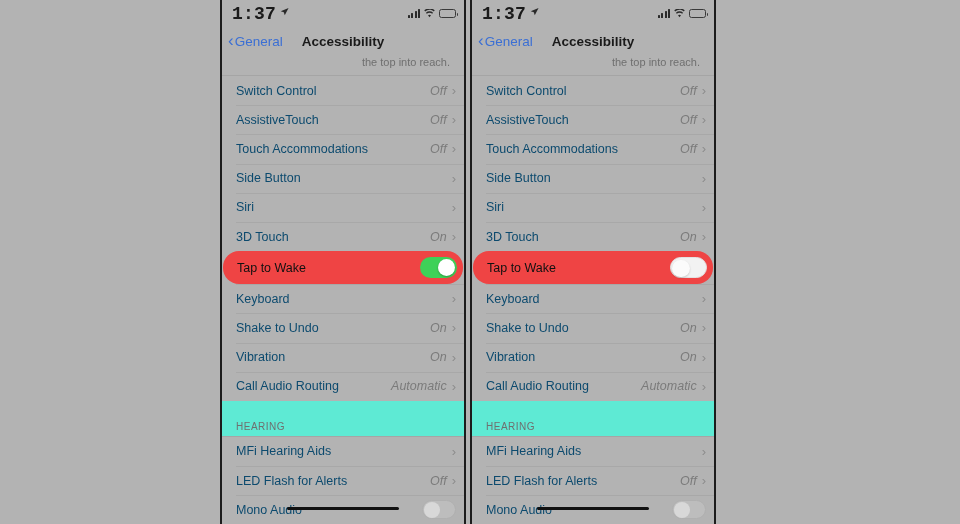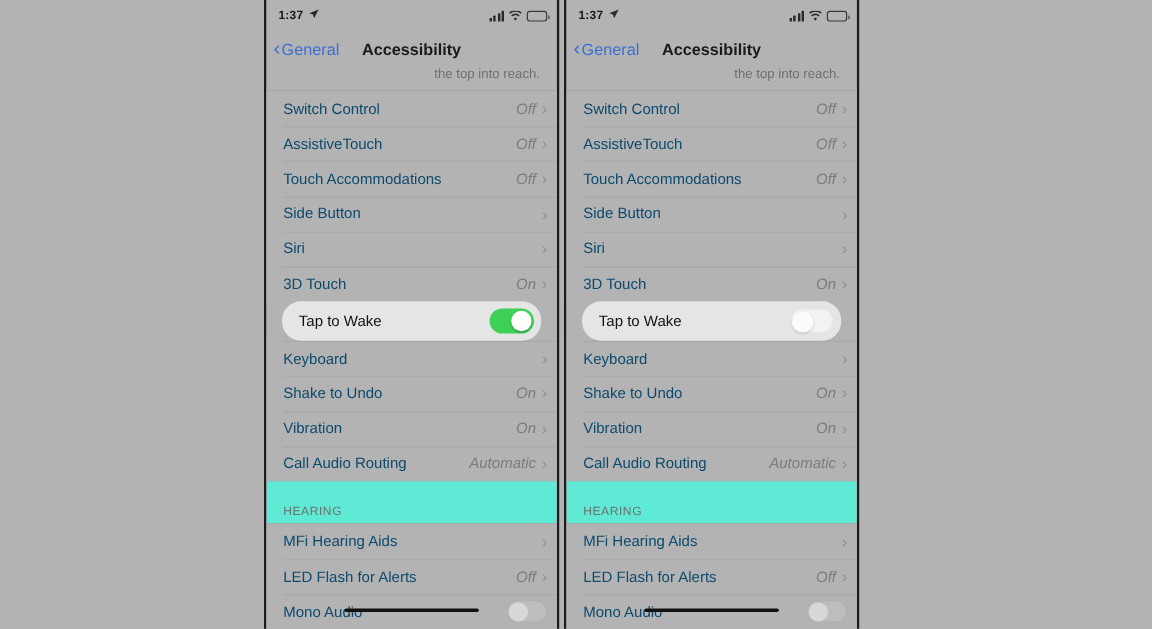--- a/index.html
+++ b/index.html
@@ -23,21 +23,21 @@
   .phone.right{border-left:2px solid #1c1c1c;border-right:2px solid #1c1c1c;}
   .gap{flex:0 0 4px;background:#b3b3b3;height:524px;}
 
   
   .statusbar{
     height:27px;display:flex;align-items:center;
     padding:0 8px 0 10px;
     color:#1a1a1a;font-size:12px;font-weight:600;
     background:#b3b3b3;
   }
-  .sb-time{letter-spacing:.2px;font-size:10px;}
+  .sb-time{letter-spacing:.2px;font-size:18px;font-family:Liberation Mono, monospace;}
   .sb-loc{margin-left:4px;font-size:10px;line-height:1;transform:translateY(-1px);}
   .sb-right{margin-left:auto;display:flex;align-items:center;gap:4px;}
   .bars{display:flex;align-items:flex-end;gap:1.5px;height:9px;}
   .bars i{display:block;width:2px;background:#2a2a2a;border-radius:.5px;}
   .bars i:nth-child(1){height:3px}
   .bars i:nth-child(2){height:5px}
   .bars i:nth-child(3){height:7px}
   .bars i:nth-child(4){height:9px}
   .wifi{width:11px;height:9px;position:relative;}
   .wifi svg{display:block}
@@ -82,22 +82,22 @@
   .row.novalue .chev{margin-left:auto;}
 
   .section-head{
     height:31px;display:flex;align-items:flex-end;
     padding:0 0 4px 14px;font-size:10px;letter-spacing:.5px;color:#6f6f6f;
     background:#5eead4;
   }
 
   
   .row.highlight{
-    background:#e5e5e5;border-radius:16px;
-    margin:0 13px;padding-right:6px;
+    background:#ef4444;border-radius:16px;
+    margin:0 1px;padding-right:6px;
     height:33px;z-index:3;
   }
   .row.highlight::before{display:none;}
   .row.highlight + .row::before{left:14px;}
   .row.highlight .label{color:#111;font-size:12.5px;}
 
   .toggle{
     margin-left:auto;width:37px;height:21px;border-radius:11px;
     position:relative;box-sizing:border-box;
   }

